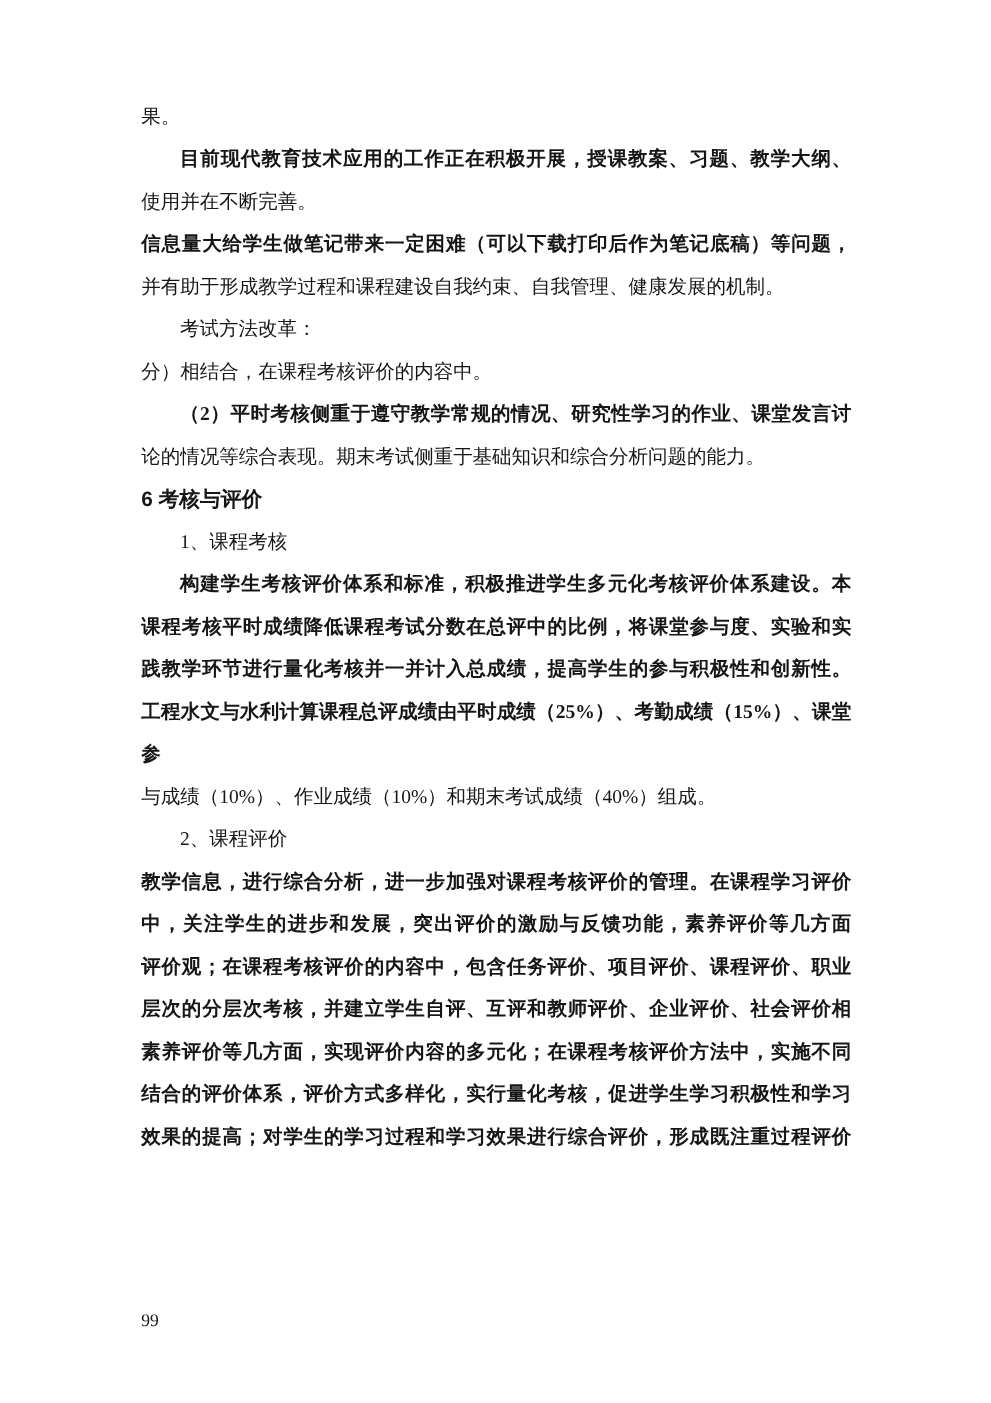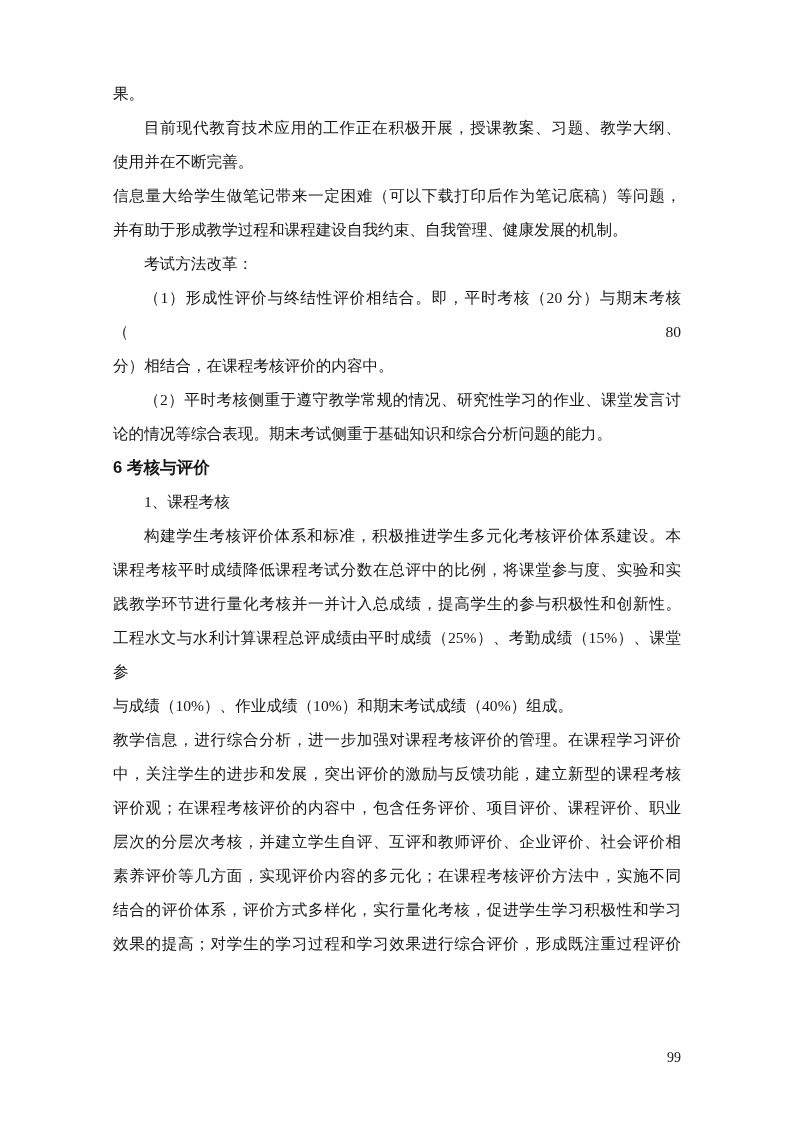--- a/index.html
+++ b/index.html
@@ -24,65 +24,66 @@
   }
   .line {
     font-size: 15.6px;
     line-height: 34px;
     text-align: justify;
     text-justify: inter-ideograph;
     white-space: pre-wrap;
   }
   .line.stretch {
     text-align-last: justify;
+    font-weight: bold;
   }
   .line.indent {
     text-indent: 31px;
   }
   .line.heading {
     font-family: "Liberation Sans", "DejaVu Sans", sans-serif;
     font-weight: 700;
     font-size: 16.6px;
     text-align: left;
     text-align-last: left;
   }
   .footer {
     position: absolute;
     top: 1048px;
     left: 113px;
     width: 568px;
-    text-align: right;
+    text-align: left;
     font-size: 14px;
     line-height: 20px;
   }
 </style>
 </head>
 <body>
 
 <div class="page">
   <div class="content" id="doc-body">
       <div class="line">果。</div>
       <div class="line indent stretch">目前现代教育技术应用的工作正在积极开展，授课教案、习题、教学大纲、</div>
       <div class="line">使用并在不断完善。</div>
       <div class="line stretch">信息量大给学生做笔记带来一定困难（可以下载打印后作为笔记底稿）等问题，</div>
       <div class="line">并有助于形成教学过程和课程建设自我约束、自我管理、健康发展的机制。</div>
       <div class="line indent">考试方法改革：</div>
-      <div class="line indent stretch">（1）形成性评价与终结性评价相结合。即，平时考核（20 分）与期末考核（80</div>
       <div class="line">分）相结合，在课程考核评价的内容中。</div>
       <div class="line indent stretch">（2）平时考核侧重于遵守教学常规的情况、研究性学习的作业、课堂发言讨</div>
       <div class="line">论的情况等综合表现。期末考试侧重于基础知识和综合分析问题的能力。</div>
       <div class="line heading">6 考核与评价</div>
       <div class="line indent">1、课程考核</div>
       <div class="line indent stretch">构建学生考核评价体系和标准，积极推进学生多元化考核评价体系建设。本</div>
       <div class="line stretch">课程考核平时成绩降低课程考试分数在总评中的比例，将课堂参与度、实验和实</div>
       <div class="line stretch">践教学环节进行量化考核并一并计入总成绩，提高学生的参与积极性和创新性。</div>
       <div class="line stretch">工程水文与水利计算课程总评成绩由平时成绩（25%）、考勤成绩（15%）、课堂参</div>
       <div class="line">与成绩（10%）、作业成绩（10%）和期末考试成绩（40%）组成。</div>
+      <div class="line indent">2、课程评价</div>
       <div class="line stretch">教学信息，进行综合分析，进一步加强对课程考核评价的管理。在课程学习评价</div>
-      <div class="line stretch">中，关注学生的进步和发展，突出评价的激励与反馈功能，建立新型的课程考核</div>
+      <div class="line stretch">中，关注学生的进步和发展，突出评价的激励与反馈功能，素养评价等几方面</div>
       <div class="line stretch">评价观；在课程考核评价的内容中，包含任务评价、项目评价、课程评价、职业</div>
       <div class="line stretch">层次的分层次考核，并建立学生自评、互评和教师评价、企业评价、社会评价相</div>
       <div class="line stretch">素养评价等几方面，实现评价内容的多元化；在课程考核评价方法中，实施不同</div>
       <div class="line stretch">结合的评价体系，评价方式多样化，实行量化考核，促进学生学习积极性和学习</div>
       <div class="line stretch">效果的提高；对学生的学习过程和学习效果进行综合评价，形成既注重过程评价</div>
     </div>
   <div class="footer">99</div>
 </div>
 
 </body></html>

